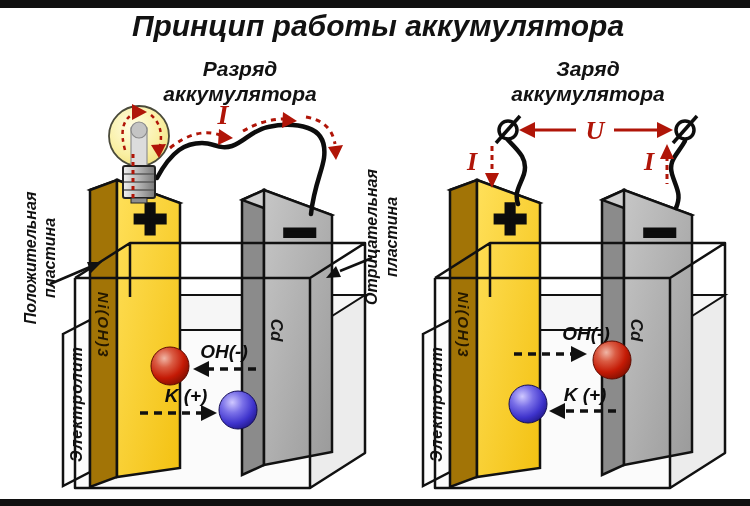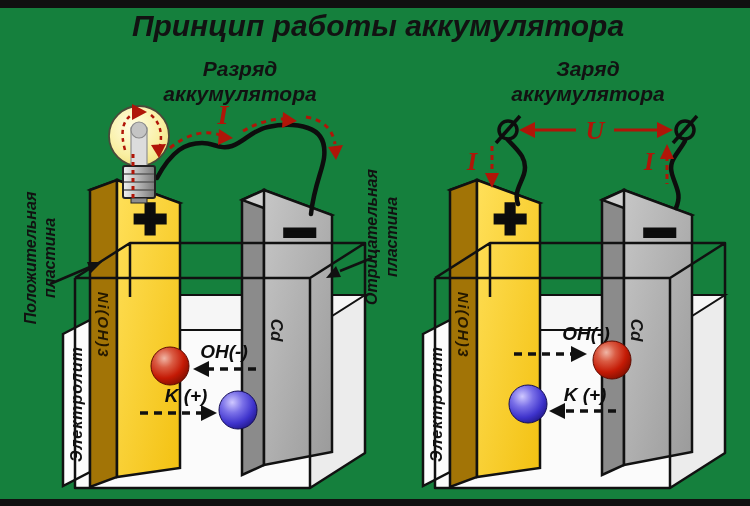--- a/index.html
+++ b/index.html
@@ -1,18 +1,18 @@
 <!DOCTYPE html>
 <html><head>
 <meta charset="utf-8">
 <style>
   html,body{margin:0;padding:0;background:#333;}
   .stage{
     position:relative;width:750px;height:506px;overflow:hidden;
-    background:#15803d;
+    background:#ffffff;
     font-family:"Liberation Sans",sans-serif;
   }
   svg text{font-family:"Liberation Sans",sans-serif;}
   svg text.serifI{font-family:"Liberation Serif",serif;}
 </style>
 </head>
 <body>
 
 <div class="stage">
 <svg width="750" height="506" viewBox="0 0 750 506">

